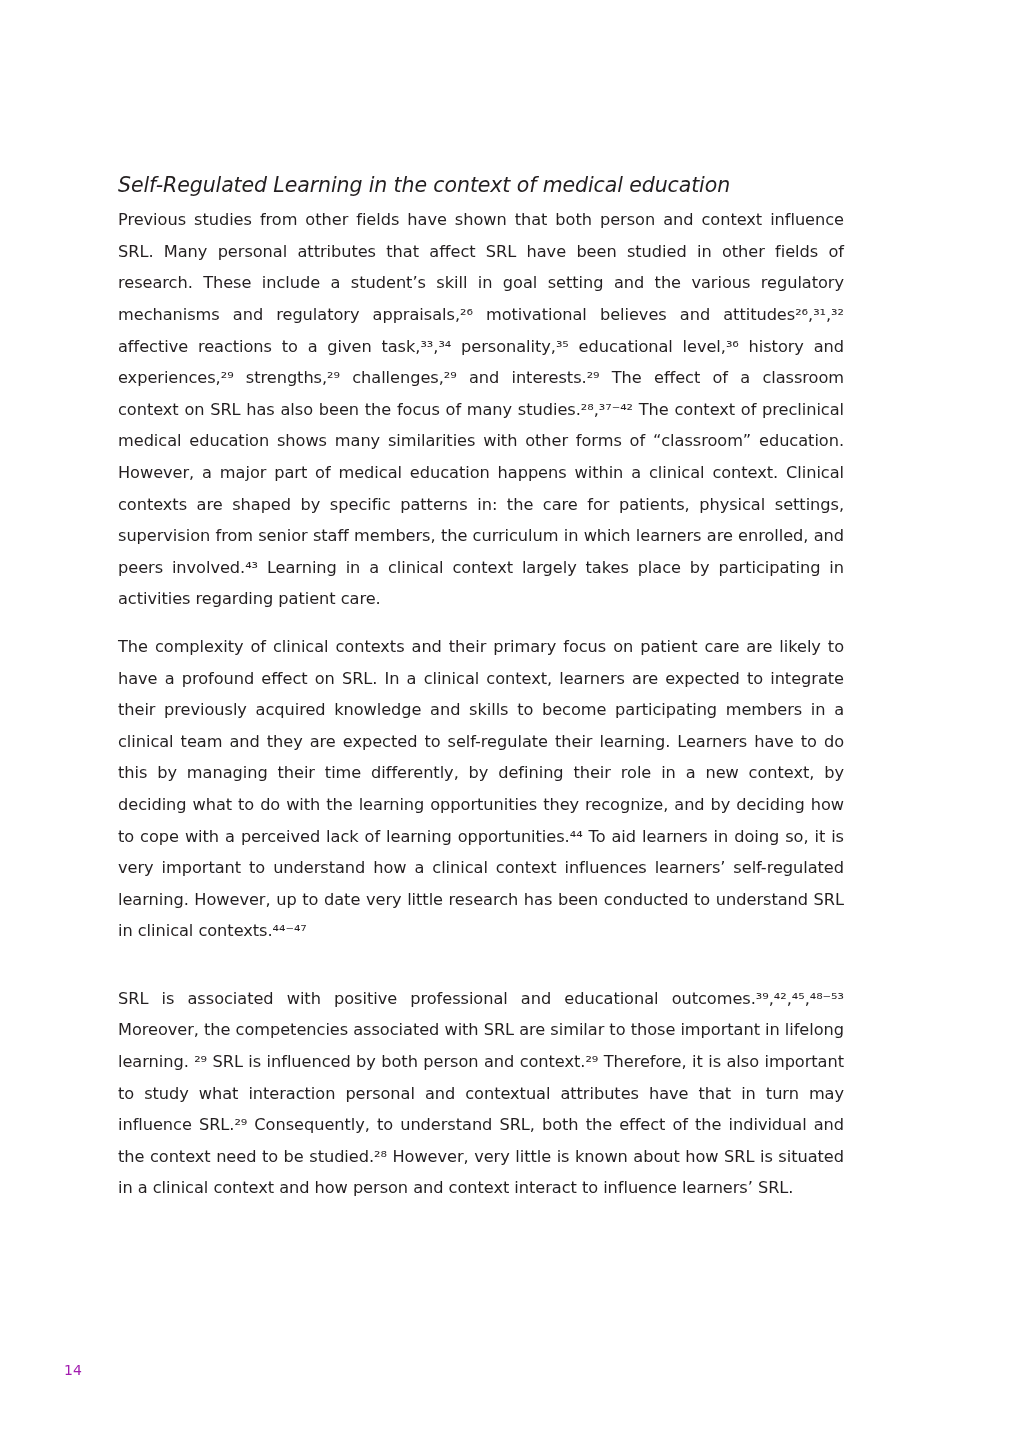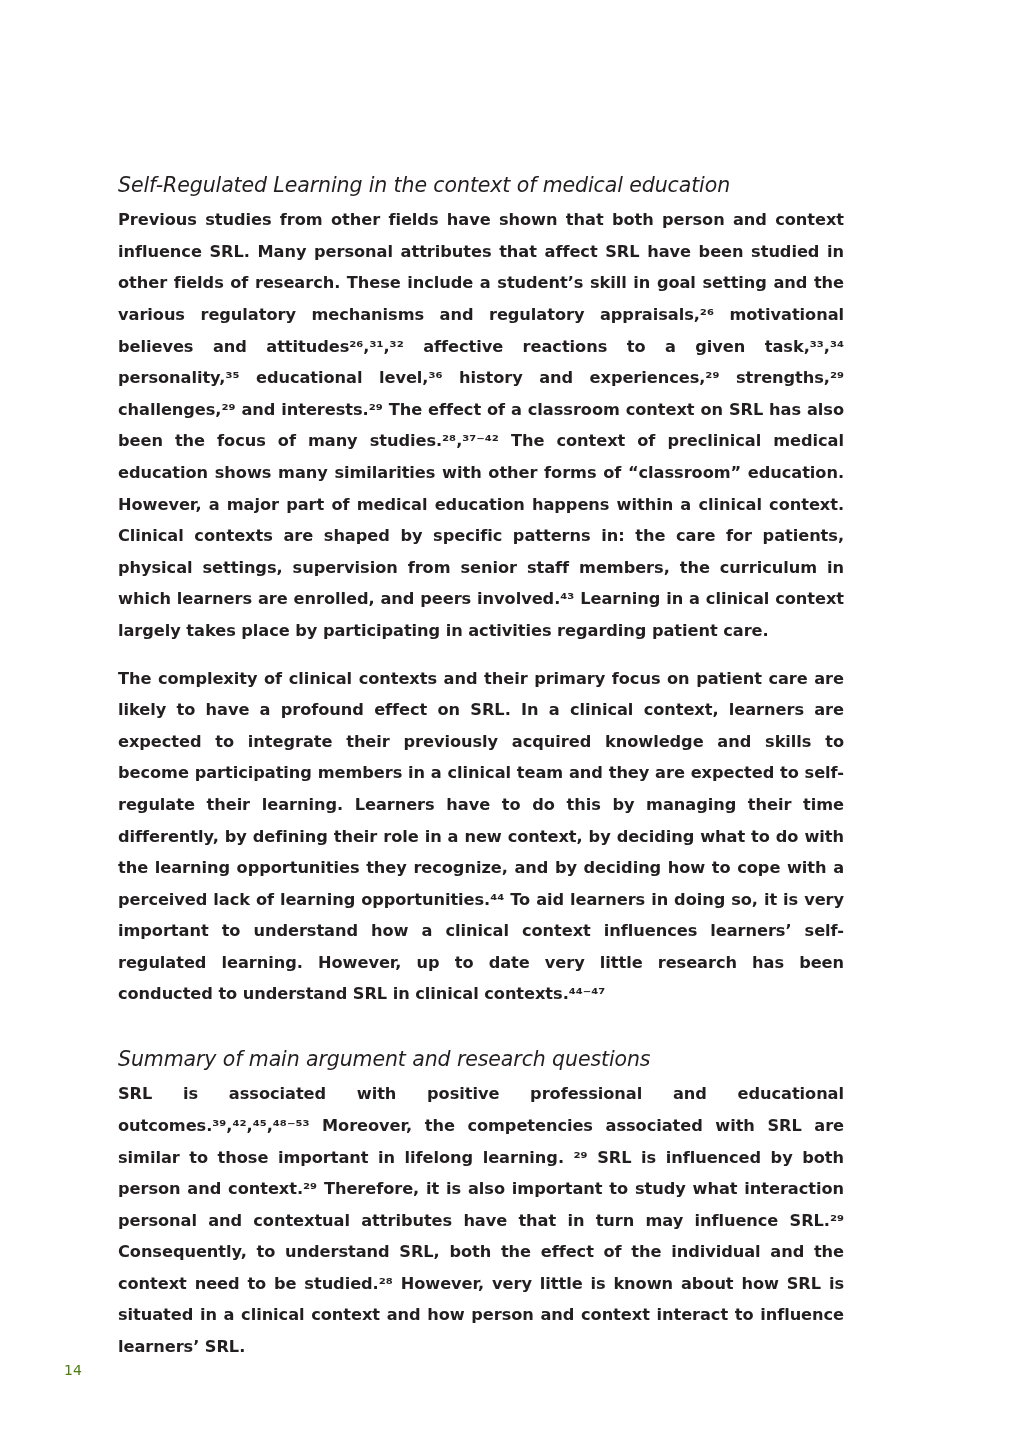--- a/index.html
+++ b/index.html
@@ -40,53 +40,51 @@
     color: #231f20;
   }
   p.body-par {
     font-family: "DejaVu Sans", sans-serif;
     font-size: 16.2px;
     line-height: 31.6px;
     text-align: justify;
     margin: 0;
     color: #231f20;
     letter-spacing: -0.05px;
-    font-weight: bold;
   }
   p.body-par.spaced {
     margin-top: 16px;
   }
   .section-gap {
     height: 36px;
   }
   .page-number {
     position: absolute;
     left: 64px;
     top: 1362px;
     font-family: "DejaVu Sans", sans-serif;
     font-size: 14px;
-    color: #4d7c0f;
+    color: #a21caf;
   }
 </style>
 </head>
 <body>
 
 <div class="page">
 
   <div class="content">
 
     <h2 class="section-heading">Self-Regulated Learning in the context of medical education</h2>
 
     <p class="body-par">Previous studies from other fields have shown that both person and context influence SRL. Many personal attributes that affect SRL have been studied in other fields of research. These include a student’s skill in goal setting and the various regulatory mechanisms and regulatory appraisals,²⁶ motivational believes and attitudes²⁶,³¹,³² affective reactions to a given task,³³,³⁴ personality,³⁵ educational level,³⁶ history and experiences,²⁹ strengths,²⁹ challenges,²⁹ and interests.²⁹ The effect of a classroom context on SRL has also been the focus of many studies.²⁸,³⁷⁻⁴² The context of preclinical medical education shows many similarities with other forms of “classroom” education. However, a major part of medical education happens within a clinical context. Clinical contexts are shaped by specific patterns in: the care for patients, physical settings, supervision from senior staff members, the curriculum in which learners are enrolled, and peers involved.⁴³ Learning in a clinical context largely takes place by participating in activities regarding patient care.</p>
 
     <p class="body-par spaced">The complexity of clinical contexts and their primary focus on patient care are likely to have a profound effect on SRL. In a clinical context, learners are expected to integrate their previously acquired knowledge and skills to become participating members in a clinical team and they are expected to self-regulate their learning. Learners have to do this by managing their time differently, by defining their role in a new context, by deciding what to do with the learning opportunities they recognize, and by deciding how to cope with a perceived lack of learning opportunities.⁴⁴ To aid learners in doing so, it is very important to understand how a clinical context influences learners’ self-regulated learning. However, up to date very little research has been conducted to understand SRL in clinical contexts.⁴⁴⁻⁴⁷</p>
 
     <div class="section-gap"></div>
 
-    <h2 class="section-heading">Summary of main argument and research questions</h2>
 
     <p class="body-par">SRL is associated with positive professional and educational outcomes.³⁹,⁴²,⁴⁵,⁴⁸⁻⁵³ Moreover, the competencies associated with SRL are similar to those important in lifelong learning. ²⁹ SRL is influenced by both person and context.²⁹ Therefore, it is also important to study what interaction personal and contextual attributes have that in turn may influence SRL.²⁹ Consequently, to understand SRL, both the effect of the individual and the context need to be studied.²⁸ However, very little is known about how SRL is situated in a clinical context and how person and context interact to influence learners’ SRL.</p>
 
   </div>
 
   <div class="page-number">14</div>
 
 </div>
 
 </body></html>

